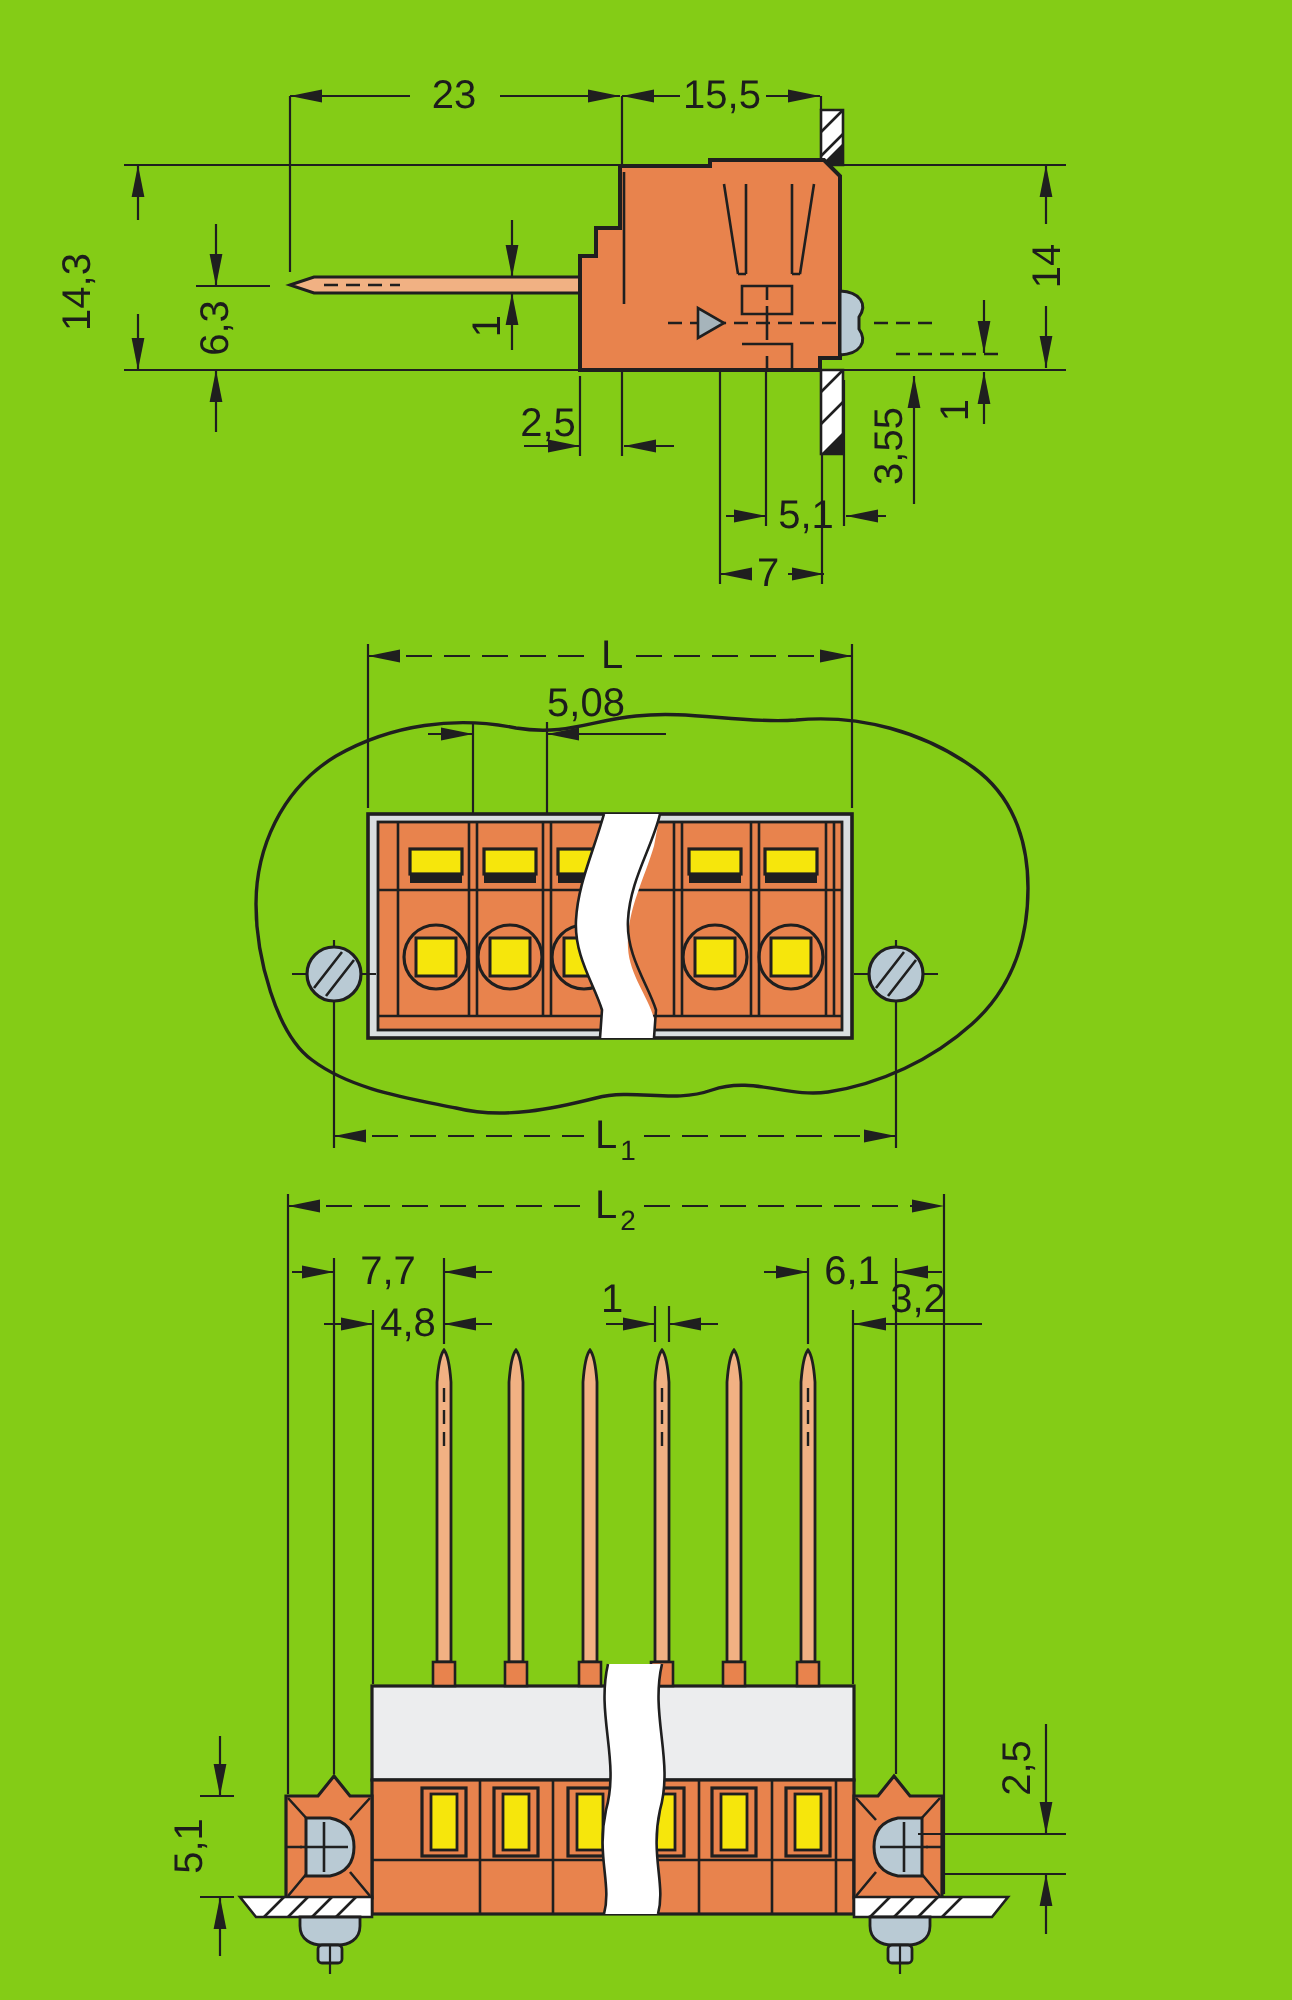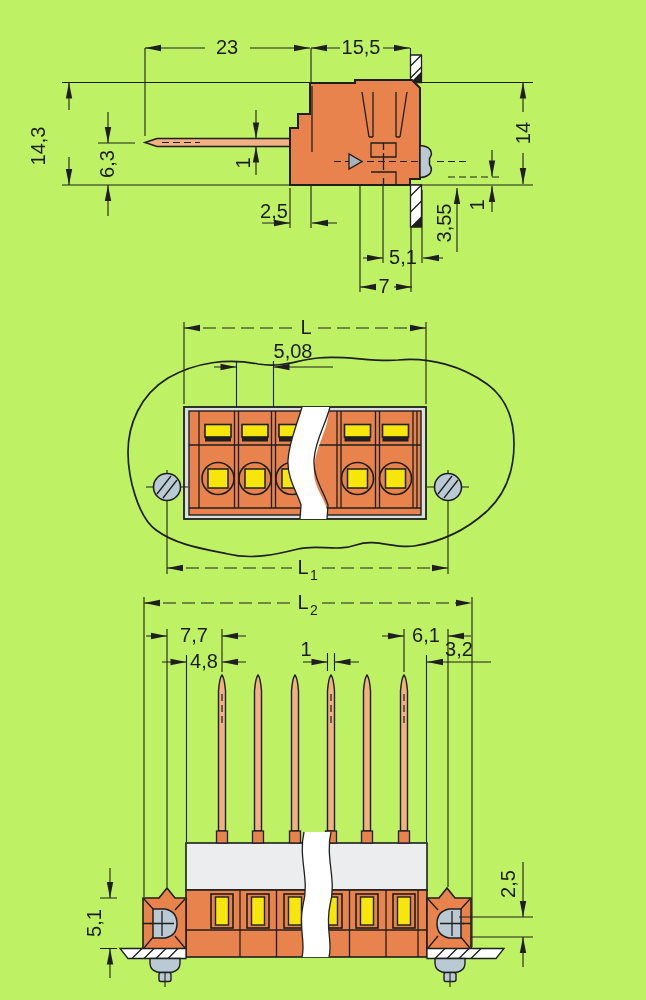--- a/index.html
+++ b/index.html
@@ -1,16 +1,16 @@
 <!DOCTYPE html>
 <html style="--line: #1f1f1f; --body_orange: #E8834D; --pin_tan: #F1B183; --slot_yellow: #F6E60C; --screw_gray: #B9CAD4; --housing_gray: #ECEDEE; --frame_gray: #D9DEE0; --background: #FFFFFF;"><head>
 <meta charset="utf-8">
 <style>
   html,body{margin:0;padding:0;background:#fff;}
-  .canvas{width:646px;height:1000px;background:#bef264;position:relative;overflow:hidden;}
+  .canvas{width:646px;height:1000px;background:#84cc16;position:relative;overflow:hidden;}
   svg{display:block;}
   .ln{stroke:var(--line);stroke-width:1.1;fill:none;}
   .lnd{stroke:var(--line);stroke-width:1.1;fill:none;stroke-dasharray:13,6;}
   .dash{stroke:var(--line);stroke-width:1.2;fill:none;stroke-dasharray:7,4;}
   .out{stroke:var(--line);stroke-width:2;}
   .out15{stroke:var(--line);stroke-width:1.5;}
   .in{stroke:var(--line);stroke-width:1.3;fill:none;}
   .arr{fill:var(--line);stroke:none;}
   .dimtext{font-family:"Liberation Sans",sans-serif;font-size:20px;fill:#1c1c1c;}
   .subtext{font-family:"Liberation Sans",sans-serif;font-size:14px;fill:#1c1c1c;}

